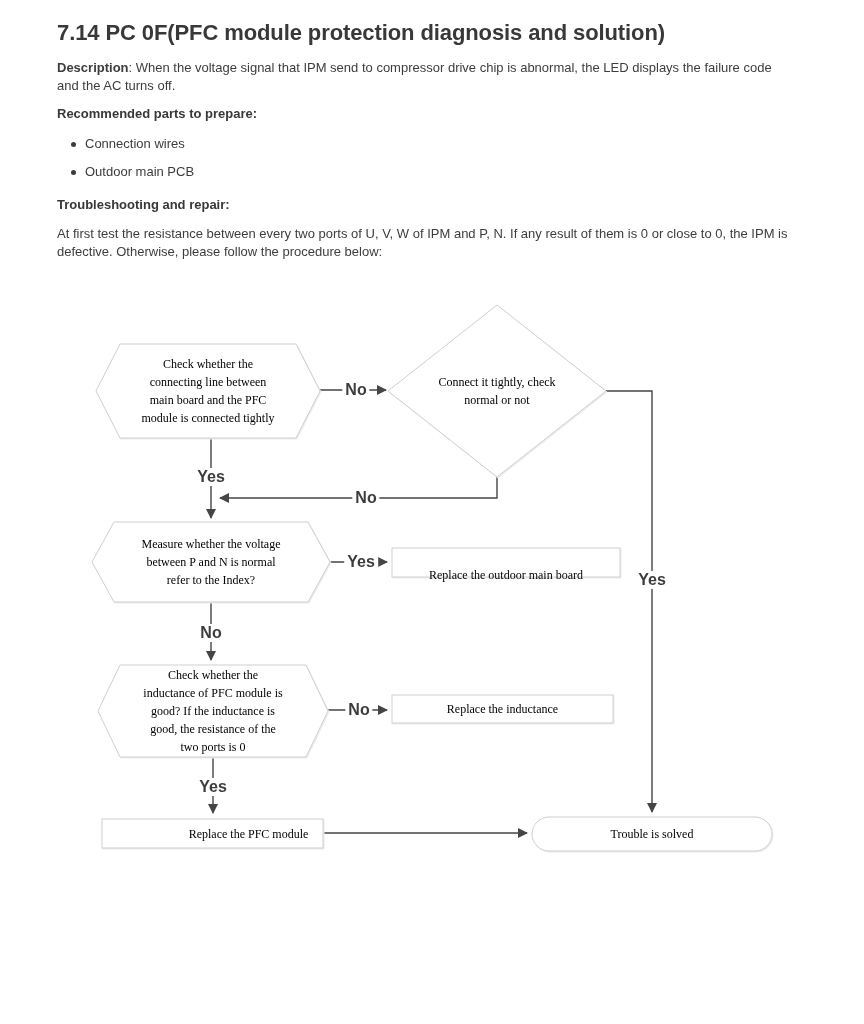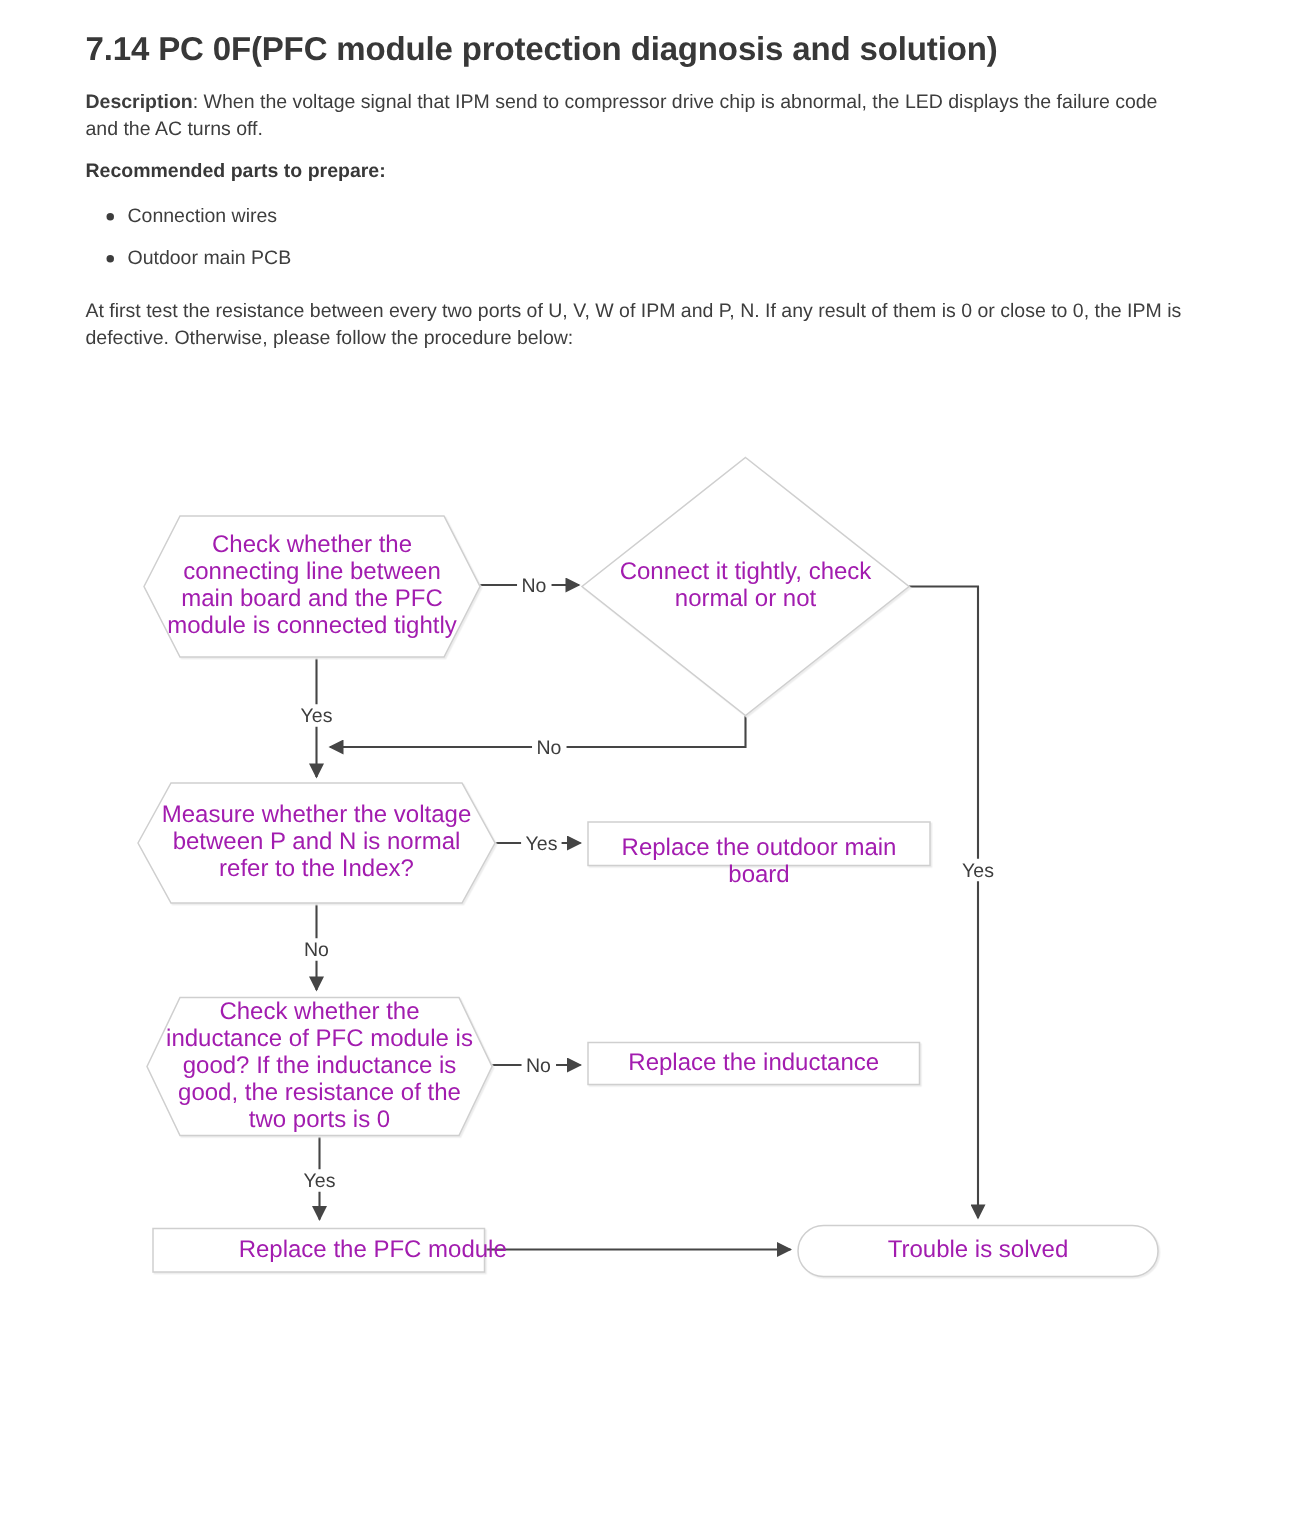--- a/index.html
+++ b/index.html
@@ -11,37 +11,38 @@
   h2.subhead{margin:12px 0 0 0;font-size:13px;font-weight:bold;color:#383838;}
   ul.parts-list{margin:9px 0 0 0;padding:0;list-style:none;}
   ul.parts-list li{position:relative;padding-left:28px;font-size:13px;line-height:27.5px;color:#3d3d3d;}
   ul.parts-list li::before{content:"";position:absolute;left:14px;top:12px;width:5px;height:5px;border-radius:50%;background:#3d3d3d;}
   .flowchart{position:absolute;left:0;top:300px;width:864px;height:580px;}
   .flowchart svg{position:absolute;left:0;top:0;}
   .shape{fill:#ffffff;stroke:#cfcfcf;stroke-width:1;}
   .shapes{filter:drop-shadow(1.5px 1.5px 0px #ececec);}
   .edge{fill:none;stroke:#454545;stroke-width:1.4;}
   .node-text{position:absolute;display:flex;align-items:center;justify-content:center;
-             text-align:center;font-size:16px;line-height:18px;color:#a21caf;white-space:pre-line;}
+             text-align:center;font-size:12px;line-height:18px;color:#000000;white-space:pre-line;font-family:Liberation Serif, serif;}
   .edge-label{position:absolute;transform:translate(-50%,-50%);background:#fff;
-              padding:0 3px;font-size:13px;color:#3d3d3d;}
+              padding:0 3px;font-size:16px;color:#3d3d3d;font-weight:bold;}
 </style>
 </head>
 <body>
 
 <div class="page">
 
   <div class="header">
     <h1 class="title">7.14  PC 0F(PFC module protection diagnosis and solution)</h1>
     <p class="body-text"><b>Description</b><span>: When the voltage signal that IPM send to compressor drive chip is abnormal, the LED displays the failure code and the AC turns off.</span></p>
     <h2 class="subhead">Recommended parts to prepare:</h2>
     <ul class="parts-list">
       <li><span>Connection wires</span></li>
       <li><span>Outdoor main PCB</span></li>
     </ul>
+    <h2 class="subhead">Troubleshooting and repair:</h2>
     <p class="body-text">At first test the resistance between every two ports of U, V, W of IPM and P, N. If any result of them is 0 or close to 0, the IPM is defective. Otherwise, please follow the procedure below:</p>
   </div>
 
   <div class="flowchart">
     <svg width="864" height="580" viewBox="0 0 864 580">
       <defs>
         <marker id="arr" markerUnits="userSpaceOnUse" markerWidth="11" markerHeight="10" viewBox="0 0 10 10" refX="9" refY="5" orient="auto">
           <path d="M0,0 L10,5 L0,10 Z" fill="#454545"></path>
         </marker>
       </defs>

